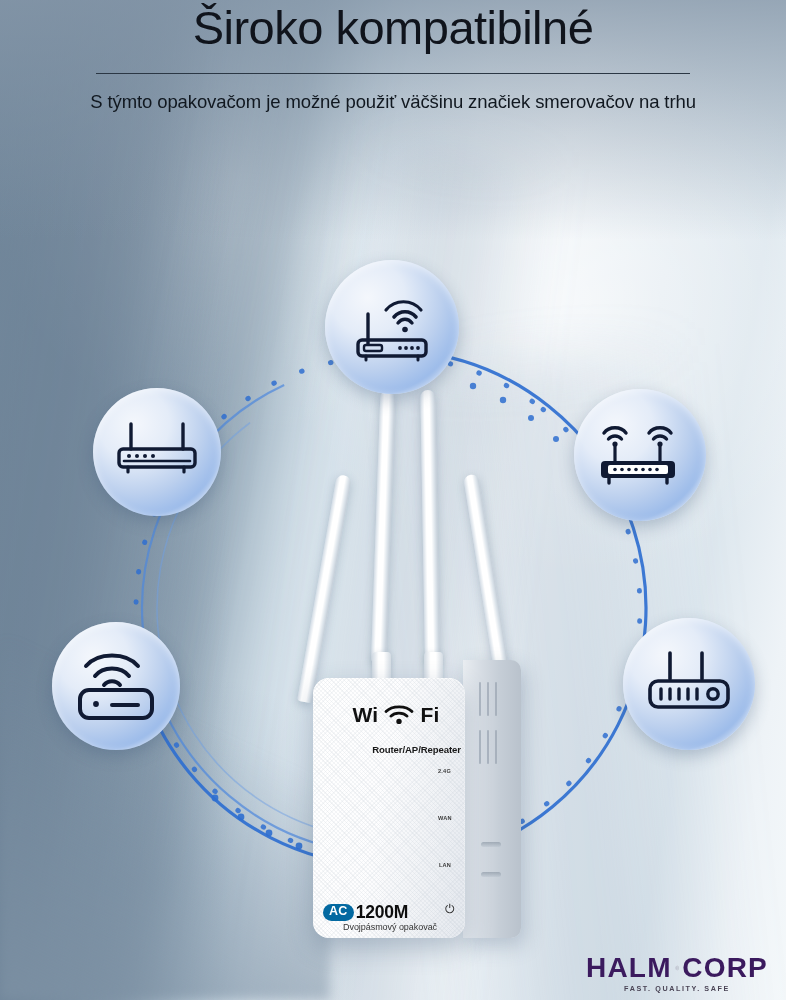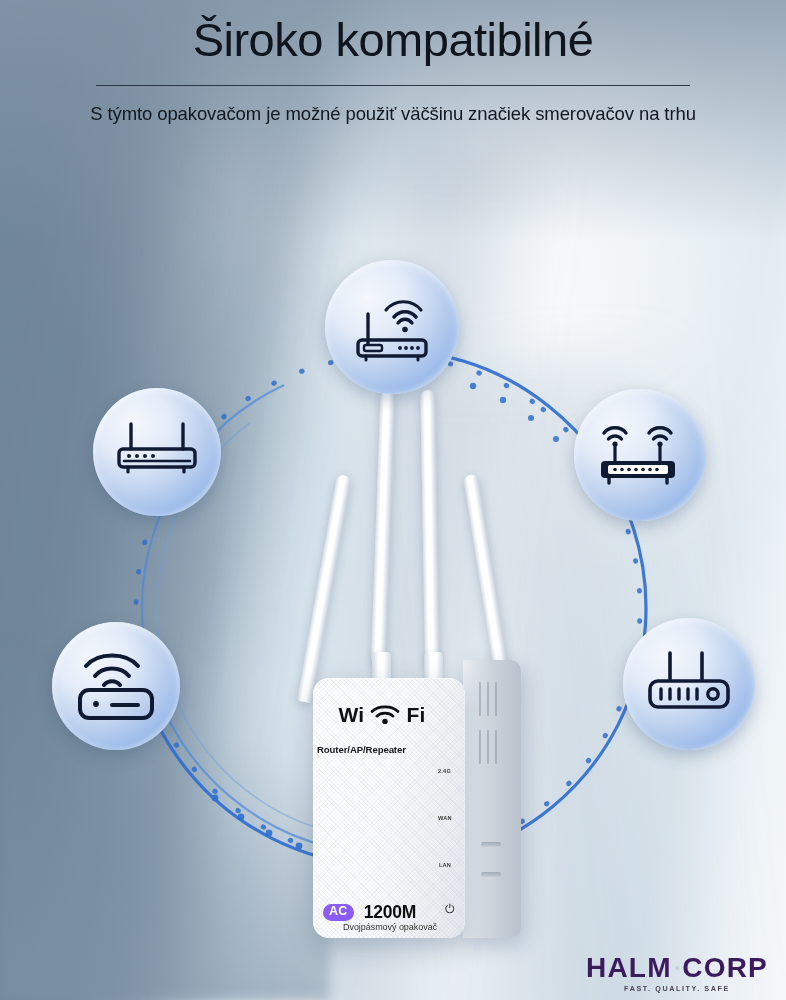--- a/index.html
+++ b/index.html
@@ -88,21 +88,20 @@
   .bg-topband {
     position: absolute; left: 0; top: 0;
     width: 786px; height: 240px;
     background: linear-gradient(180deg, rgba(132,150,168,0.80), rgba(132,150,168,0.35) 55%, rgba(132,150,168,0.0));
   }
 
   
   .header { position: absolute; left: 0; top: 0; width: 786px; z-index: 30; }
   .title {
     margin: 0;
-    padding-top: 12px;
     text-align: center;
     font-size: 47px;
     font-weight: 400;
     letter-spacing: -0.5px;
     color: #10141c;
     font-family: "Liberation Sans", sans-serif;
   }
   .divider {
     margin: 18px auto 0 auto;
     width: 594px; height: 0;
@@ -192,21 +191,21 @@
     border-radius: 2px;
     background: rgba(140,152,165,0.55);
   }
   .side-slot {
     position: absolute;
     width: 20px; height: 5px;
     border-radius: 3px;
     background: linear-gradient(180deg, rgba(125,138,152,0.55), rgba(170,182,195,0.25));
   }
 
-  .wifi-logo { position: absolute; left: 62px; top: 313px; width: 130px; text-align: left; }
+  .wifi-logo { position: absolute; left: 76px; top: 313px; width: 130px; text-align: right; }
   .wifi-row {
     display: flex; align-items: center; justify-content: center; gap: 6px;
     color: #111; font-size: 21px; font-weight: 600;
     letter-spacing: 0.2px;
   }
   .wifi-sub {
     margin-top: 17px;
     font-size: 9.6px; font-weight: 600; color: #191919;
     letter-spacing: -0.1px;
   }
@@ -217,30 +216,30 @@
     font-weight: 700;
     color: #3a3a3a;
     letter-spacing: 0.2px;
   }
 
   .ac-row {
     position: absolute; left: 68px; top: 512px;
     display: flex; align-items: center; gap: 2px;
   }
   .ac-chip {
-    background: #8b5cf6;
+    background: #0369a1;
     color: #ffffff;
     font-size: 12.5px; font-weight: 700;
     padding: 1px 6px 2px 6px;
     border-radius: 9px;
     letter-spacing: 0.3px;
     line-height: 1.05;
   }
   .ac-num {
-    color: #0d0d0d; font-size: 17.5px; font-weight: 700; letter-spacing: -0.2px; margin-left: 8px;
+    color: #0d0d0d; font-size: 17.5px; font-weight: 700; letter-spacing: -0.2px;
   }
   .ac-sub {
     position: absolute; left: 68px; top: 532px;
     font-size: 9px; font-weight: 500; color: #353535; letter-spacing: -0.05px; padding-left: 20px;
   }
   .power-icon {
     position: absolute; left: 190px; top: 512px;
     font-size: 12px; color: #2b2b2b;
   }
 

